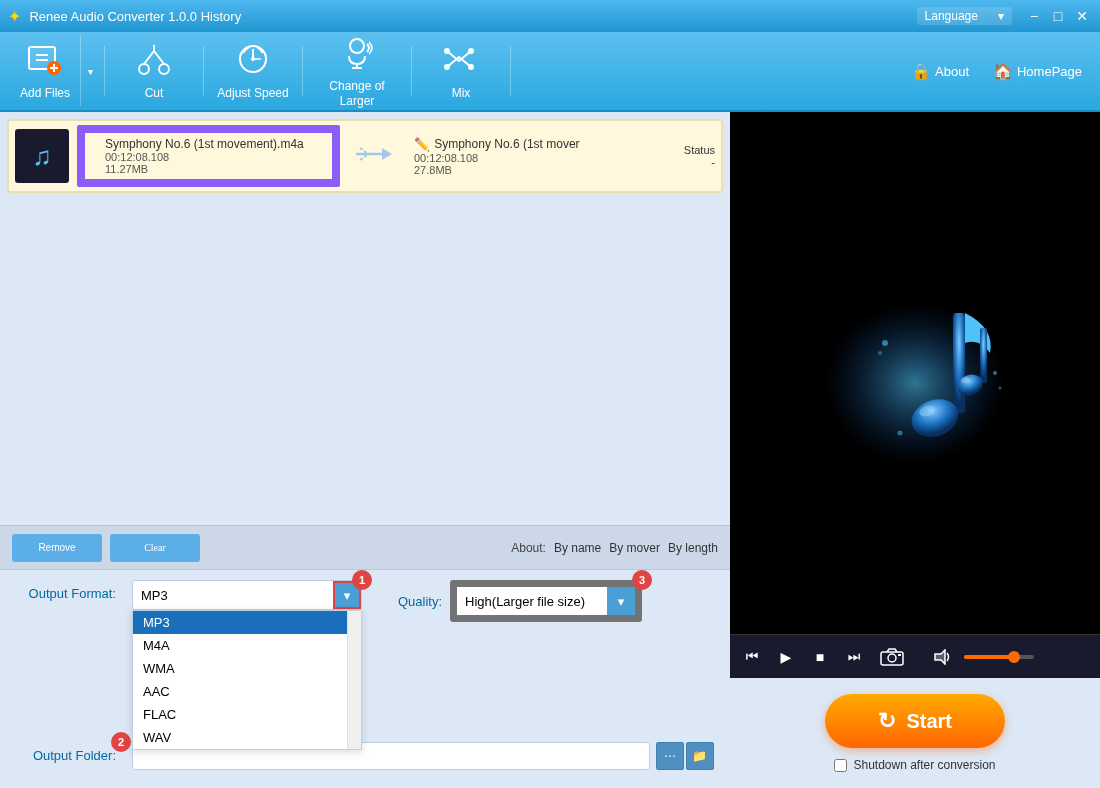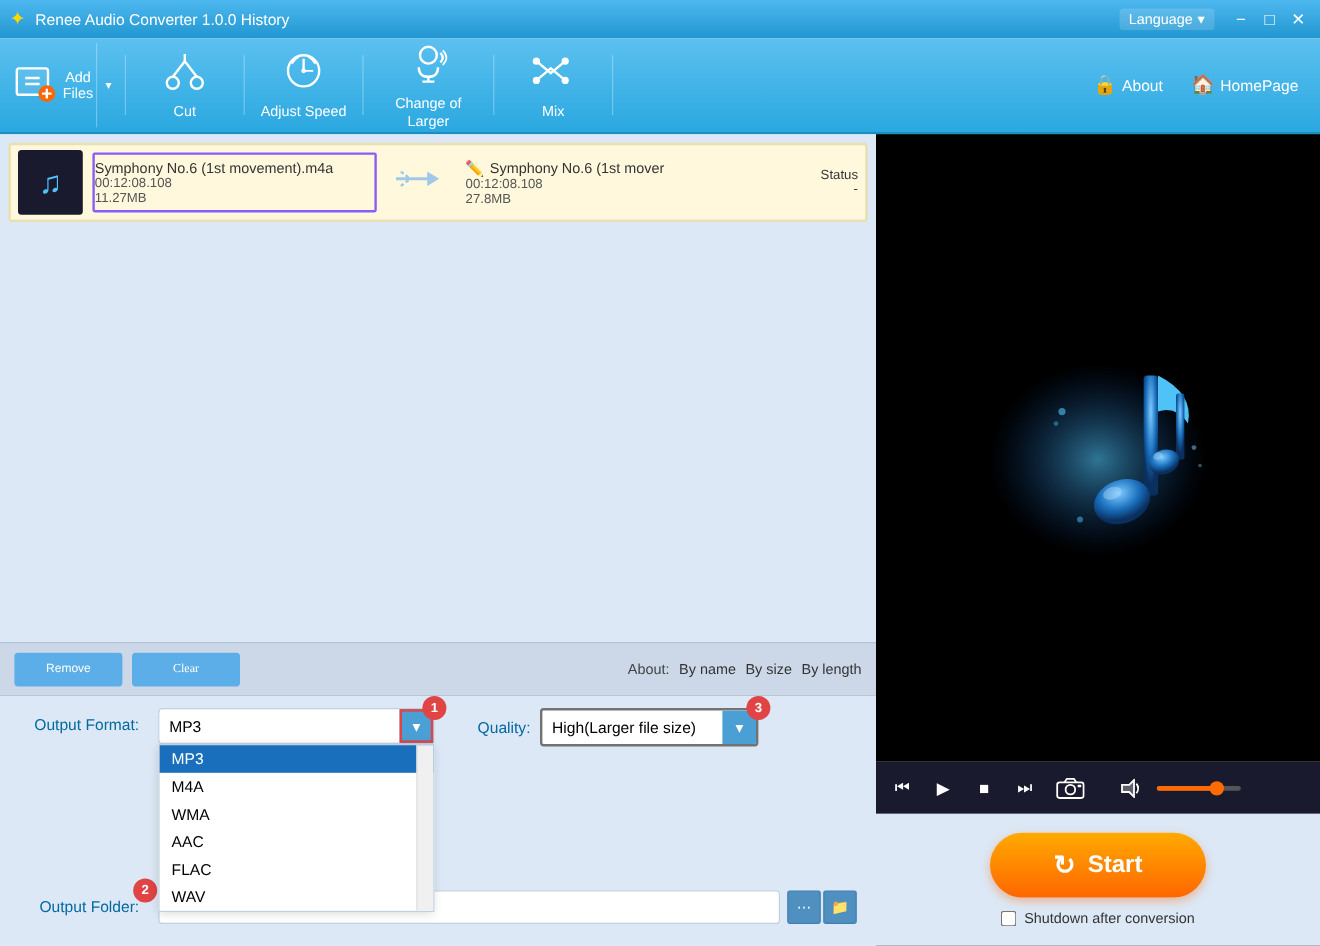--- a/index.html
+++ b/index.html
@@ -17,21 +17,21 @@
     }
     .titlebar-left { display: flex; align-items: center; gap: 8px; font-size: 13px; }
     .titlebar-logo { color: #ffd700; font-size: 16px; }
     .titlebar-right { display: flex; align-items: center; gap: 12px; }
     .titlebar-controls { display: flex; gap: 4px; }
     .titlebar-ctrl-btn {
       width: 20px; height: 20px; display: flex; align-items: center; justify-content: center;
       cursor: pointer; color: white; font-size: 14px; border-radius: 2px;
     }
     .language-btn {
-      display: flex; align-items: center; gap: 4px; cursor: pointer; font-size: 12px;
+      display: flex; align-items: center; gap: 20px; cursor: pointer; font-size: 12px;
       background: rgba(255,255,255,0.15); padding: 2px 8px; border-radius: 3px;
     }
 
     
     .toolbar {
       background: linear-gradient(180deg, #5cc0f0 0%, #2aa8e0 100%);
       height: 80px;
       display: flex;
       align-items: center;
       padding: 0 10px;
@@ -50,21 +50,21 @@
     .toolbar-right-btn {
       display: flex; align-items: center; gap: 4px; cursor: pointer; color: white;
       font-size: 13px; padding: 4px 8px;
     }
 
     
     .add-files-btn {
       display: flex; align-items: center; height: 70px;
     }
     .add-files-main {
-      display: flex; flex-direction: row; align-items: center; justify-content: center;
+      display: flex; flex-direction: column; align-items: center; justify-content: center;
       width: 70px; height: 70px; cursor: pointer; color: white; gap: 4px;
       border-radius: 4px 0 0 4px; padding: 4px;
     }
     .add-files-arrow {
       width: 20px; height: 70px; display: flex; align-items: center; justify-content: center;
       cursor: pointer; color: white; font-size: 10px; border-left: 1px solid rgba(255,255,255,0.3);
     }
 
     
     .main-area {
@@ -100,23 +100,23 @@
     }
     .file-thumb {
       width: 54px; height: 54px;
       background: #1a1a2e;
       border-radius: 3px;
       display: flex; align-items: center; justify-content: center;
       color: #4fc3f7; font-size: 22px; flex-shrink: 0;
     }
     .file-input-info {
       flex: 1;
-      border: 2px solid #8b5cf6;
+      border: 8px solid #8b5cf6;
       border-radius: 2px;
-      padding: 4px 0;
+      padding: 4px 20px;
       background: transparent;
     }
     .file-name { font-size: 12px; font-weight: 500; color: #333; }
     .file-meta { font-size: 11px; color: #555; }
     .file-arrow {
       color: #a0c0e0; font-size: 20px; padding: 0 6px;
     }
     .file-output-info {
       flex: 1; padding: 4px 6px;
     }
@@ -180,21 +180,21 @@
     .dropdown-item {
       padding: 4px 10px; font-size: 13px; cursor: pointer;
       display: flex; align-items: center;
     }
     .dropdown-item.selected { background: #1a6fbd; color: white; }
     .dropdown-scrollbar {
       position: absolute; right: 0; top: 0; width: 14px; height: 100%;
       background: #f0f0f0; border-left: 1px solid #ddd;
     }
     .quality-selector {
-      display: flex; align-items: center; border: 2px solid #737373;
+      display: flex; align-items: center; border: 7px solid #737373;
       background: white; border-radius: 3px; overflow: hidden;
     }
     .quality-value { padding: 4px 8px; font-size: 13px; min-width: 150px; }
     .quality-arrow {
       width: 28px; height: 28px; background: #4a9fd4; display: flex;
       align-items: center; justify-content: center; color: white; cursor: pointer;
     }
     .output-folder-area { display: flex; align-items: center; gap: 6px; flex: 1; }
     .folder-input {
       flex: 1; height: 28px; border: 1px solid #c0d0e0; border-radius: 3px;
@@ -442,21 +442,21 @@
         </div>
       </div>
     </div>
 
     <div class="action-bar">
       <button class="action-btn remove-btn">Remove</button>
       <button class="action-btn clear-btn">Clear</button>
       <div class="sort-area">
         <span>About:</span>
         <span class="sort-link">By name</span>
-        <span class="sort-link">By size</span>
+        <span class="sort-link">By mover</span>
         <span class="sort-link">By length</span>
       </div>
     </div>
 
     <div class="settings-panel">
 
       <div class="settings-row" style="position:relative;">
         <span class="settings-label">Output Format:</span>
         <div style="position:relative;">
 

